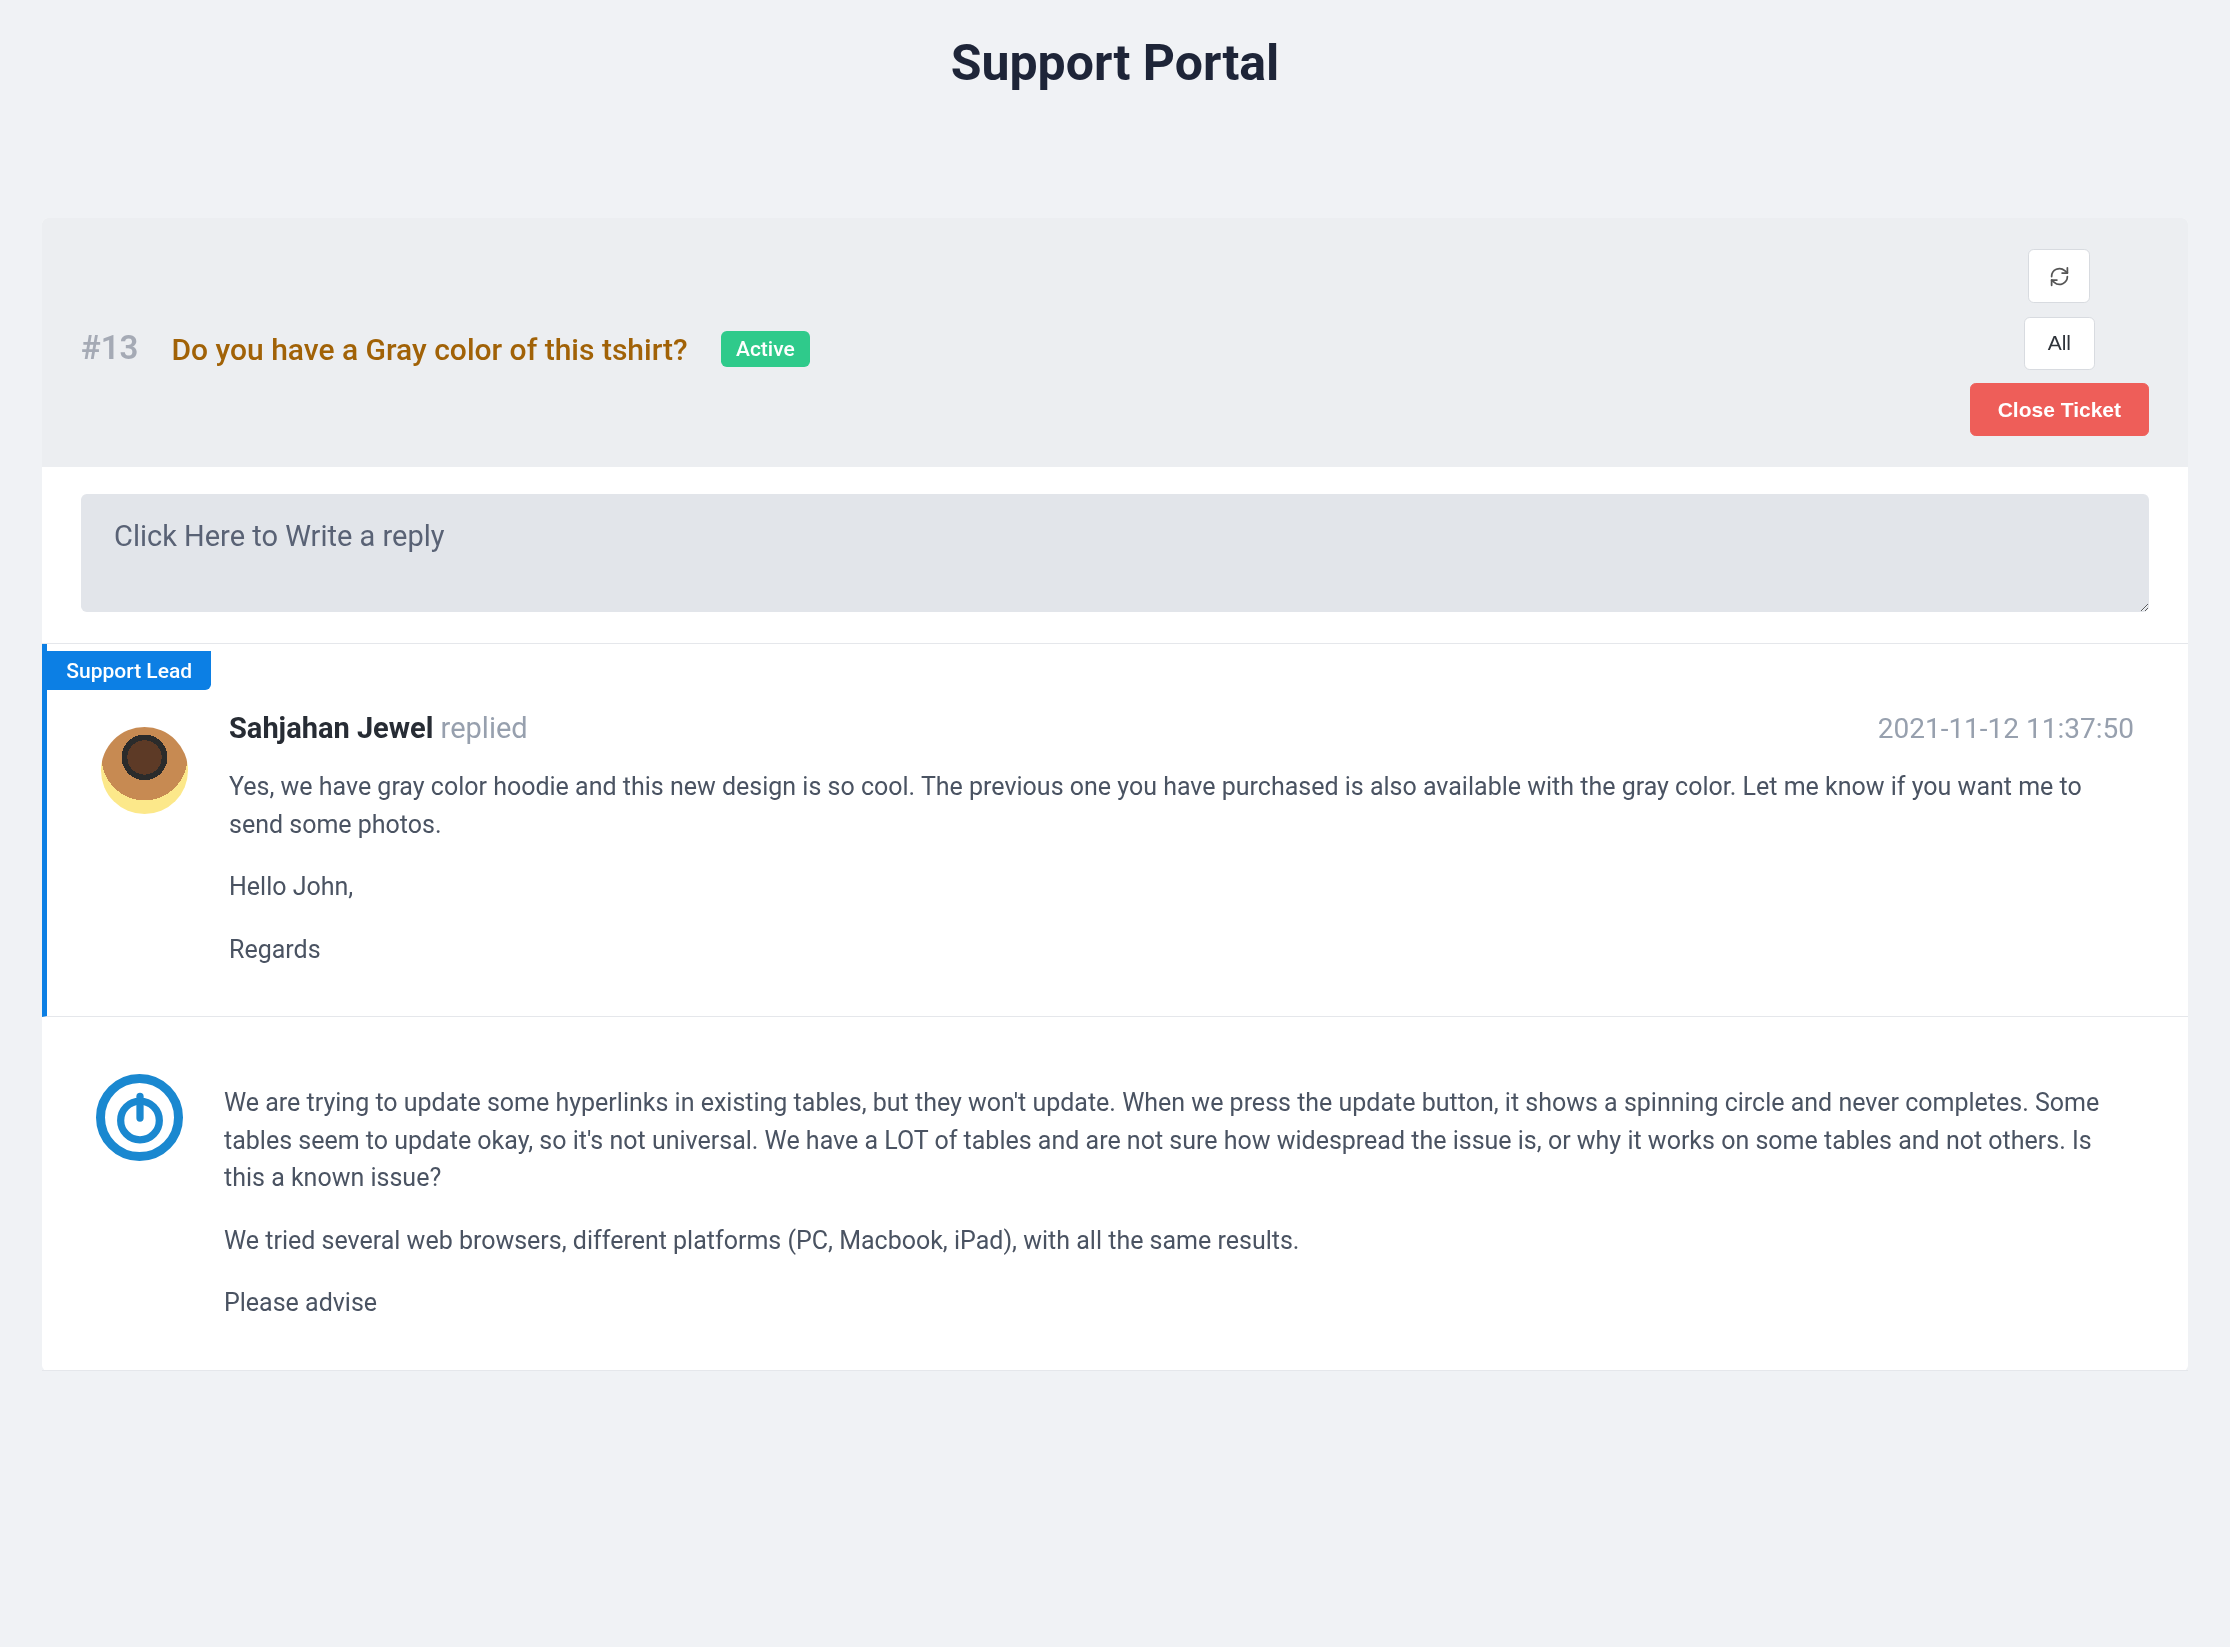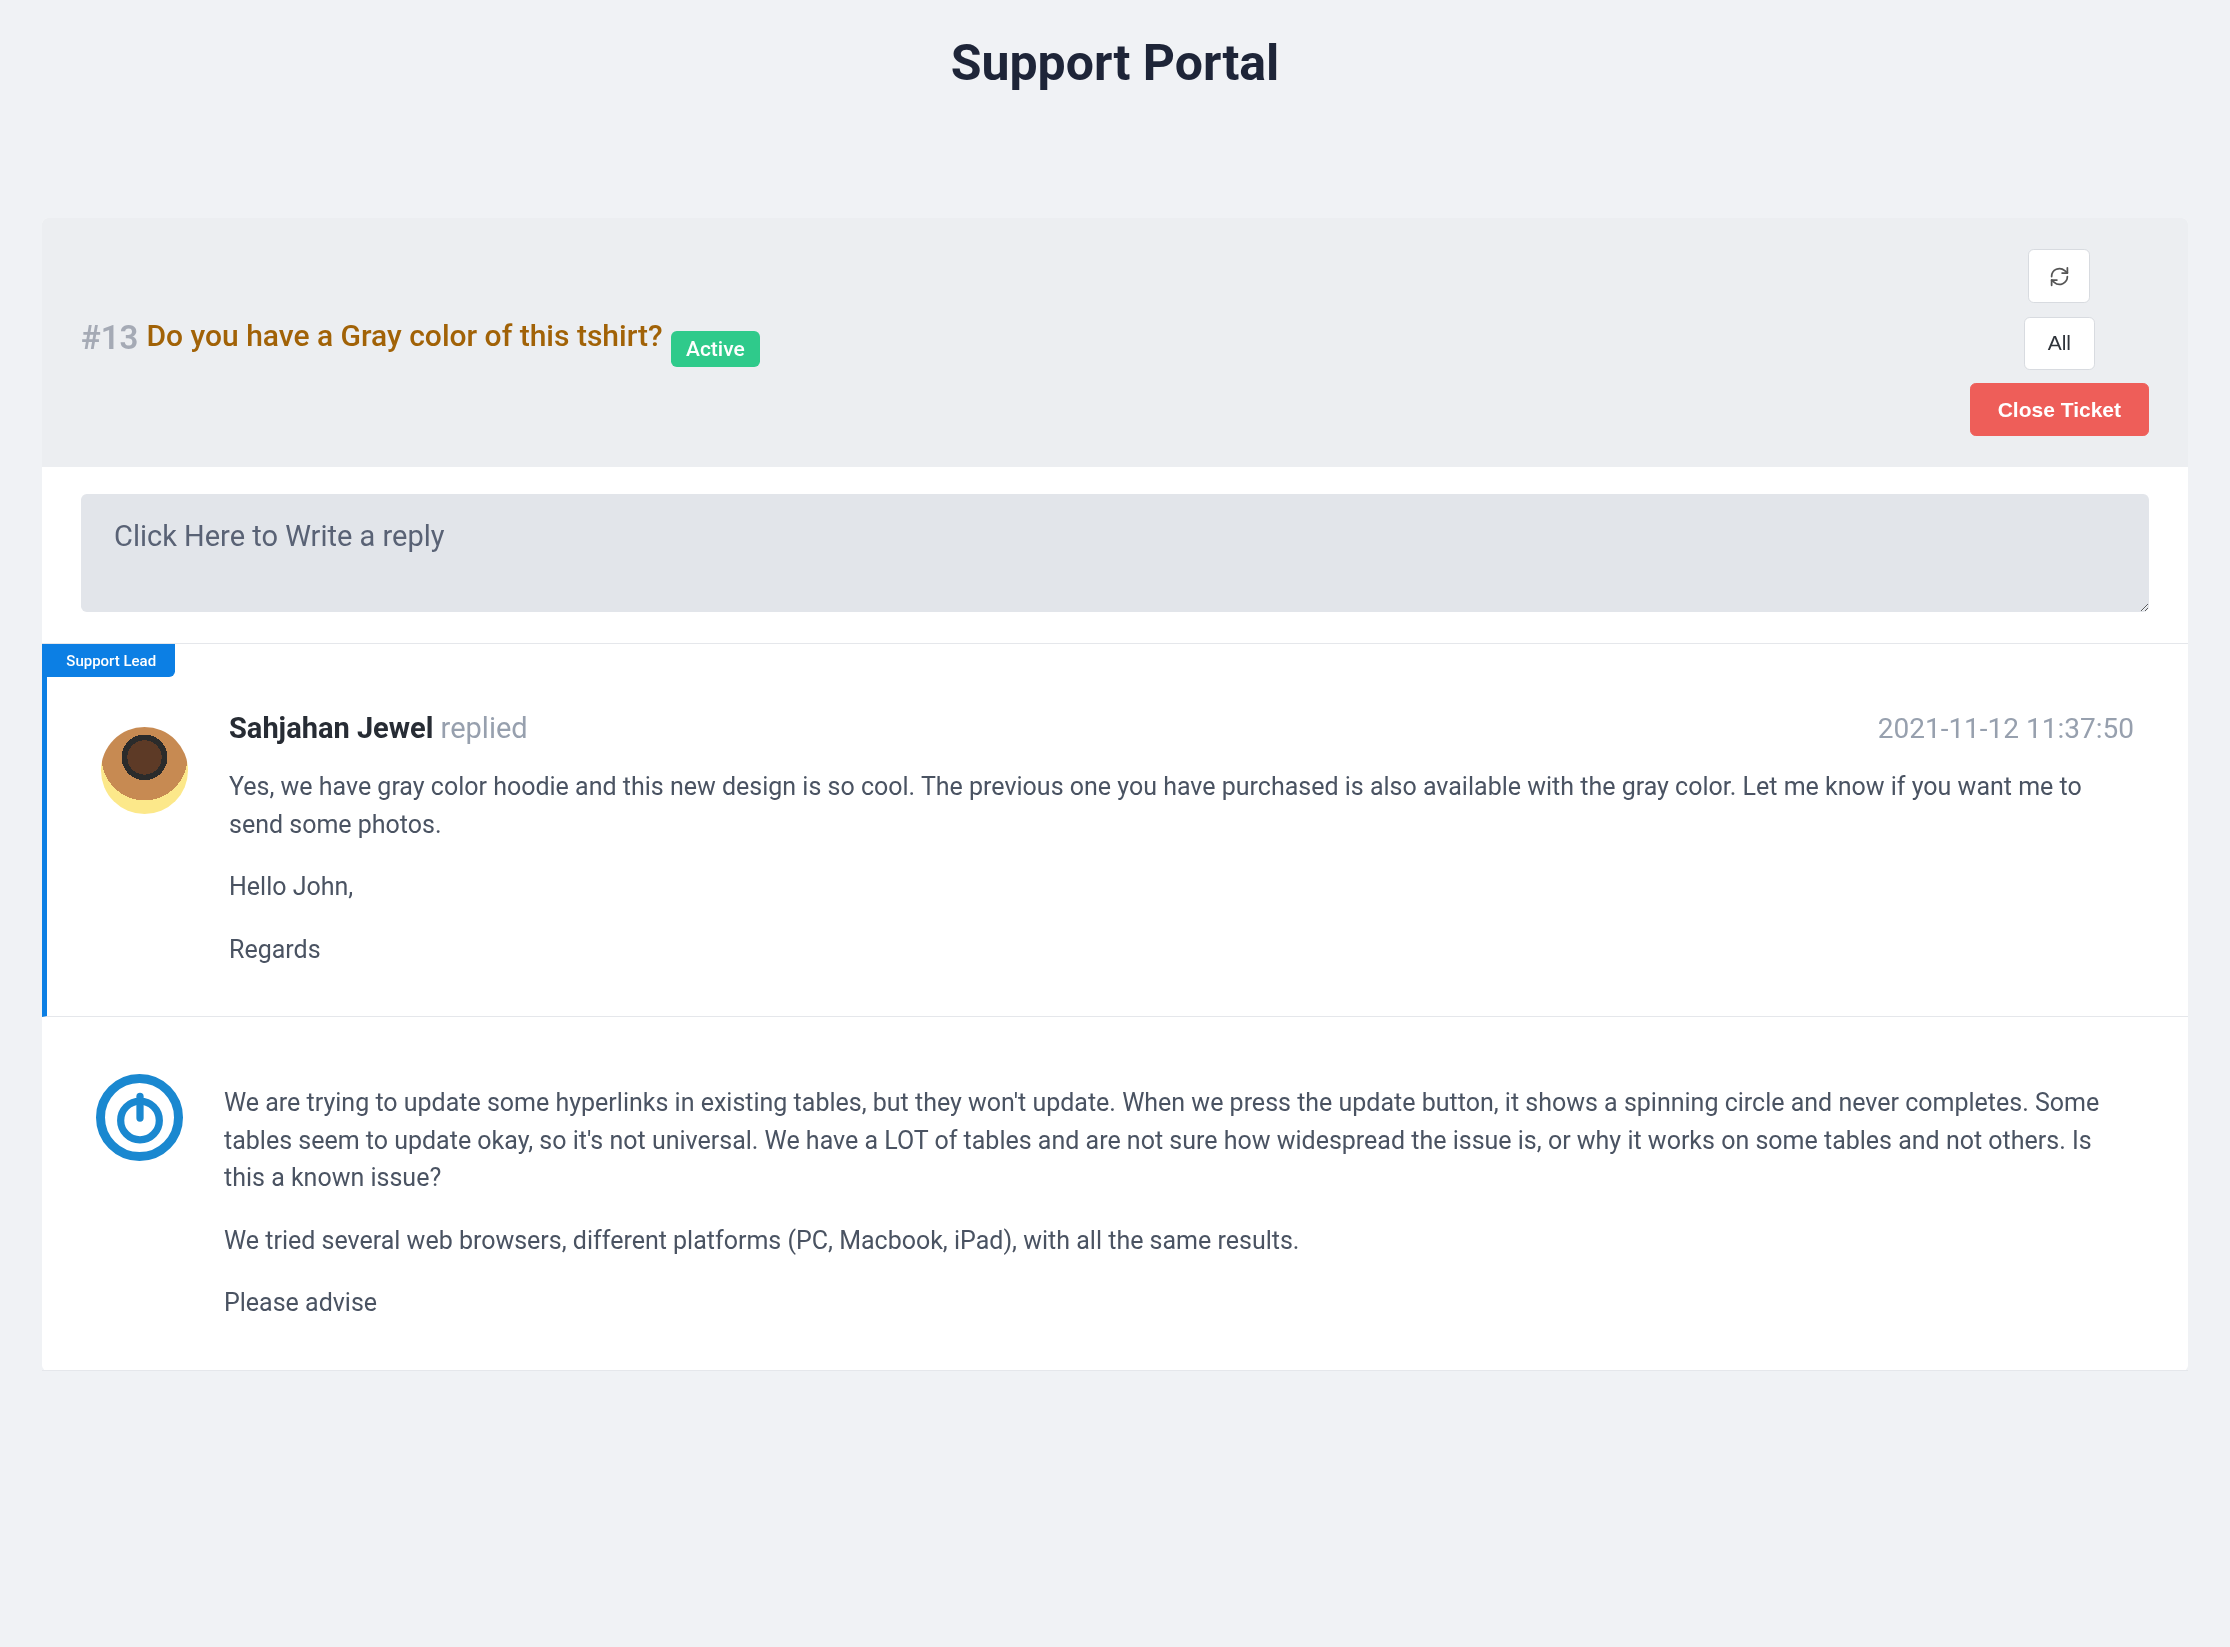--- a/index.html
+++ b/index.html
@@ -32,22 +32,22 @@
     .ticket-header {
       background: #eceef1;
       padding: 31px 39px;
       display: flex;
       align-items: center;
       justify-content: space-between;
       border-radius: 5.8px 5.8px 0 0;
     }
     .ticket-title-group {
       display: flex;
-      align-items: flex-start;
-      gap: 8px;
+      align-items: flex-end;
+      gap: 33px;
     }
     .ticket-id {
       font-size: 33px;
       font-weight: 600;
       color: #a5aab5;
     }
     .ticket-title {
       font-size: 30px;
       font-weight: 500;
       color: #a16207;
@@ -121,25 +121,25 @@
       display: flex;
       gap: 41px;
       border-bottom: 1px solid #e5e7eb;
       position: relative;
     }
     .entry.support-lead {
       border-left: 5.8px solid #0c7fe4;
     }
     .role-tag {
       position: absolute;
-      top: 0;
+      top: 7px;
       left: 0;
       background: #0c7fe4;
       color: #fff;
-      font-size: 15px;
+      font-size: 21px;
       font-weight: 500;
       padding: 7.7px 19.3px;
       border-radius: 0 0 5.8px 0;
     }
     .avatar {
       width: 87px;
       height: 87px;
       border-radius: 50%;
       flex-shrink: 0;
       margin-top: 15.4px;

